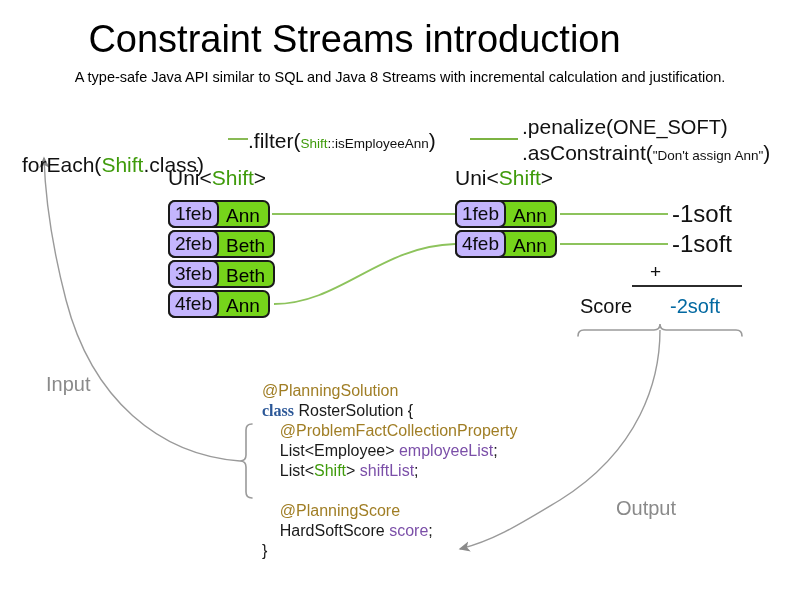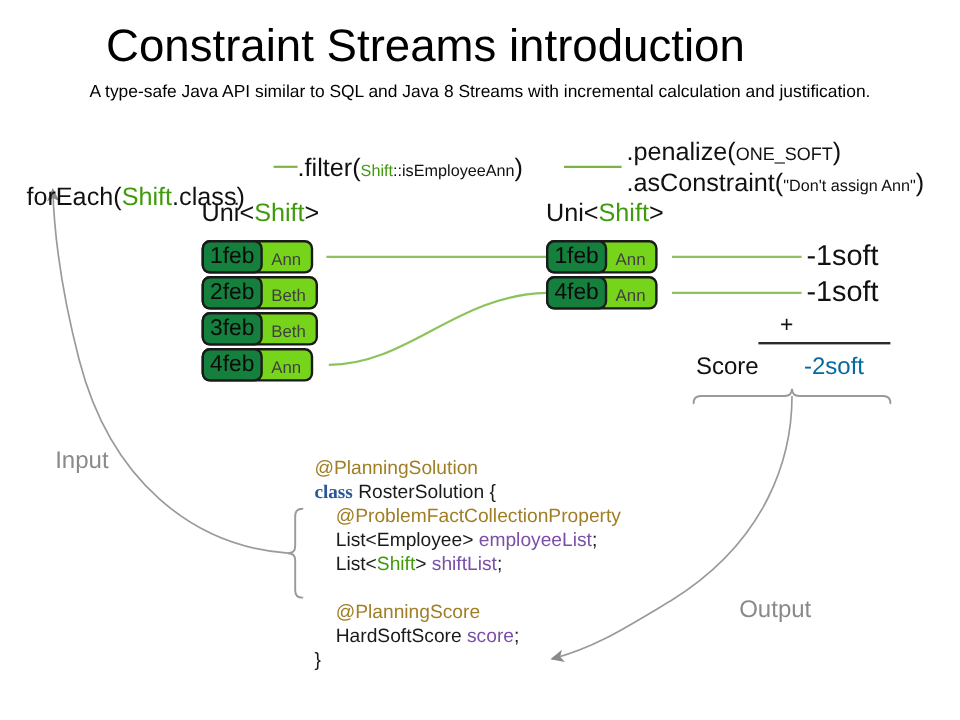--- a/index.html
+++ b/index.html
@@ -23,42 +23,42 @@
     font-size:14.5px;line-height:18px;color:#000;
   }
 
   
   .pipe{font-size:21px;line-height:25px;color:#111;}
   #foreach{left:22px;top:128px;margin-top:24px;}
   #filter{left:248px;top:128px;}
   #penalize{left:522px;top:114px;}
   #asconstraint{left:522px;top:140px;}
   .green{color:#3f9b0b;}
-  .small{font-size:15px;}
+  .small{font-size:20px;}
   .smaller{font-size:13.5px;}
 
   
   .uni{font-size:21px;line-height:24px;color:#111;}
   #uni-left{left:168px;top:166px;}
   #uni-right{left:455px;top:166px;}
 
   
   .factrow{
     position:absolute;height:28px;box-sizing:border-box;
     background:#76d41b;border:2px solid #1a1a1a;border-radius:7px;
     display:flex;align-items:center;
   }
   .f-date{
     box-sizing:border-box;height:28px;margin:-2px 0 -2px -2px;
     padding:4px 5px;border:2px solid #1a1a1a;border-radius:7px;
-    background:#15803d;color:#0b0b0b;font-size:19px;line-height:24px;
+    background:#c4b5fd;color:#0b0b0b;font-size:19px;line-height:24px;
     display:flex;align-items:center;
   }
   .f-name{
-    padding:4px 8px 0 7px;color:#404040;font-size:14px;line-height:24px;
+    padding:4px 8px 0 7px;color:#000000;font-size:19px;line-height:24px;
   }
   #l1{left:168px;top:200px;} #l2{left:168px;top:230px;}
   #l3{left:168px;top:260px;} #l4{left:168px;top:290px;}
   #r1{left:455px;top:200px;} #r2{left:455px;top:230px;}
 
   
   .soft{font-size:24px;line-height:24px;color:#111;}
   #soft1{left:672px;top:202px;}
   #soft2{left:672px;top:232px;}
 

